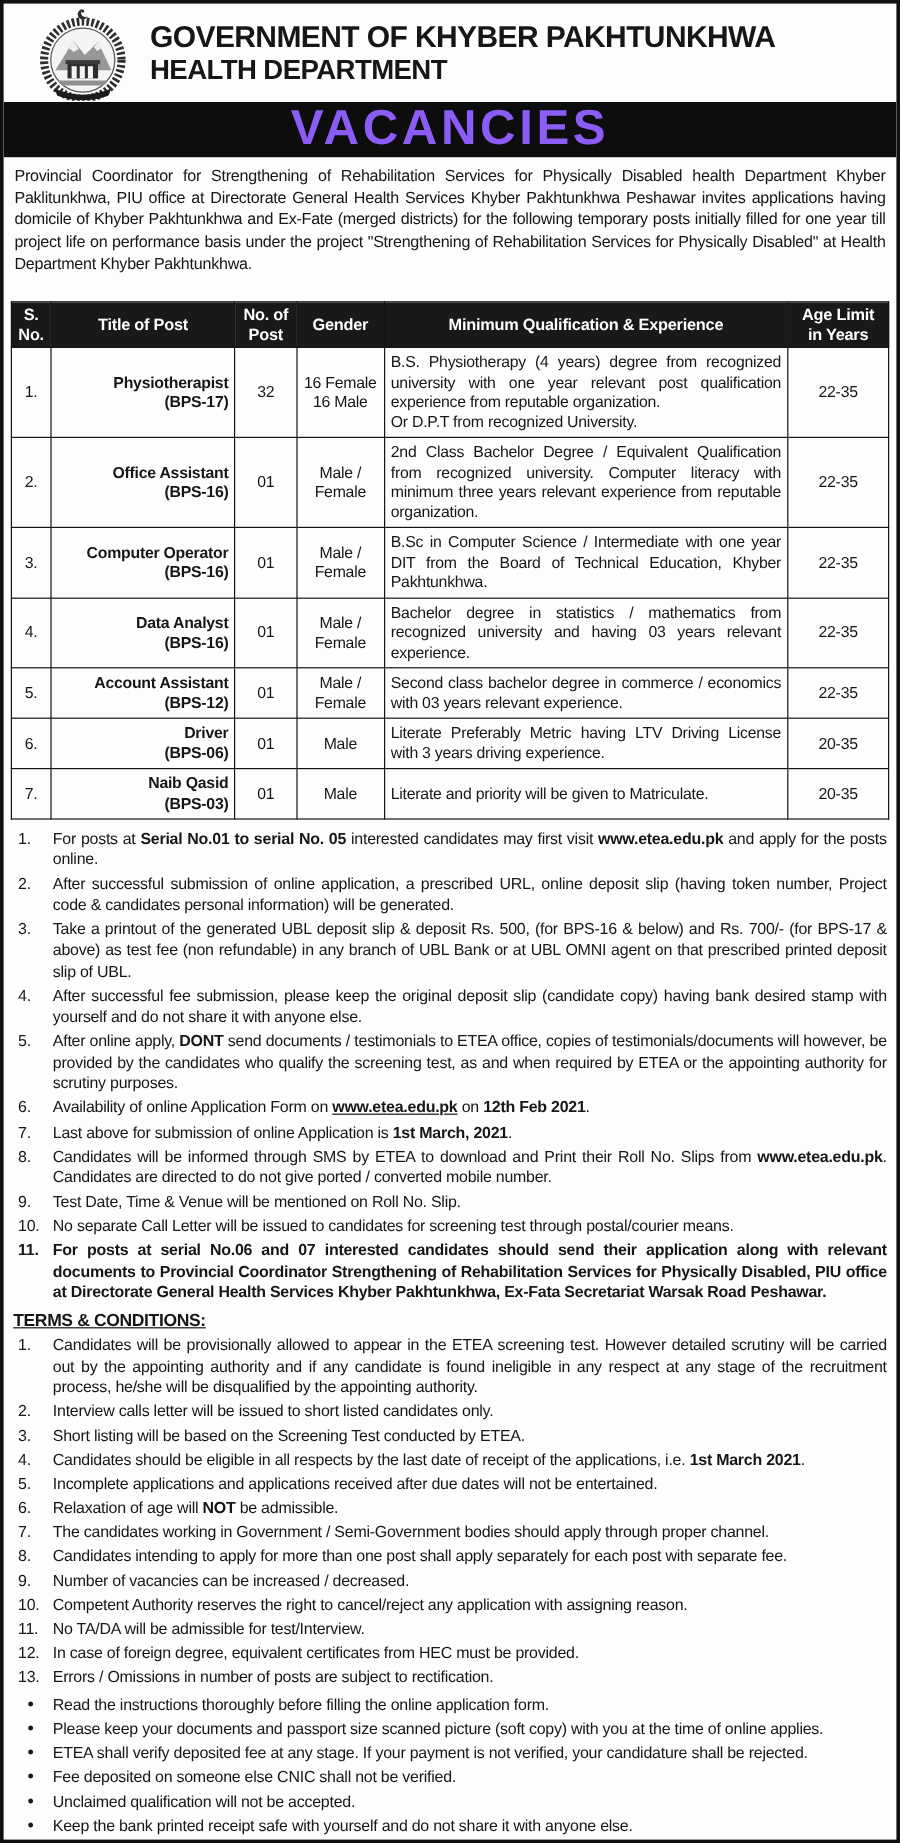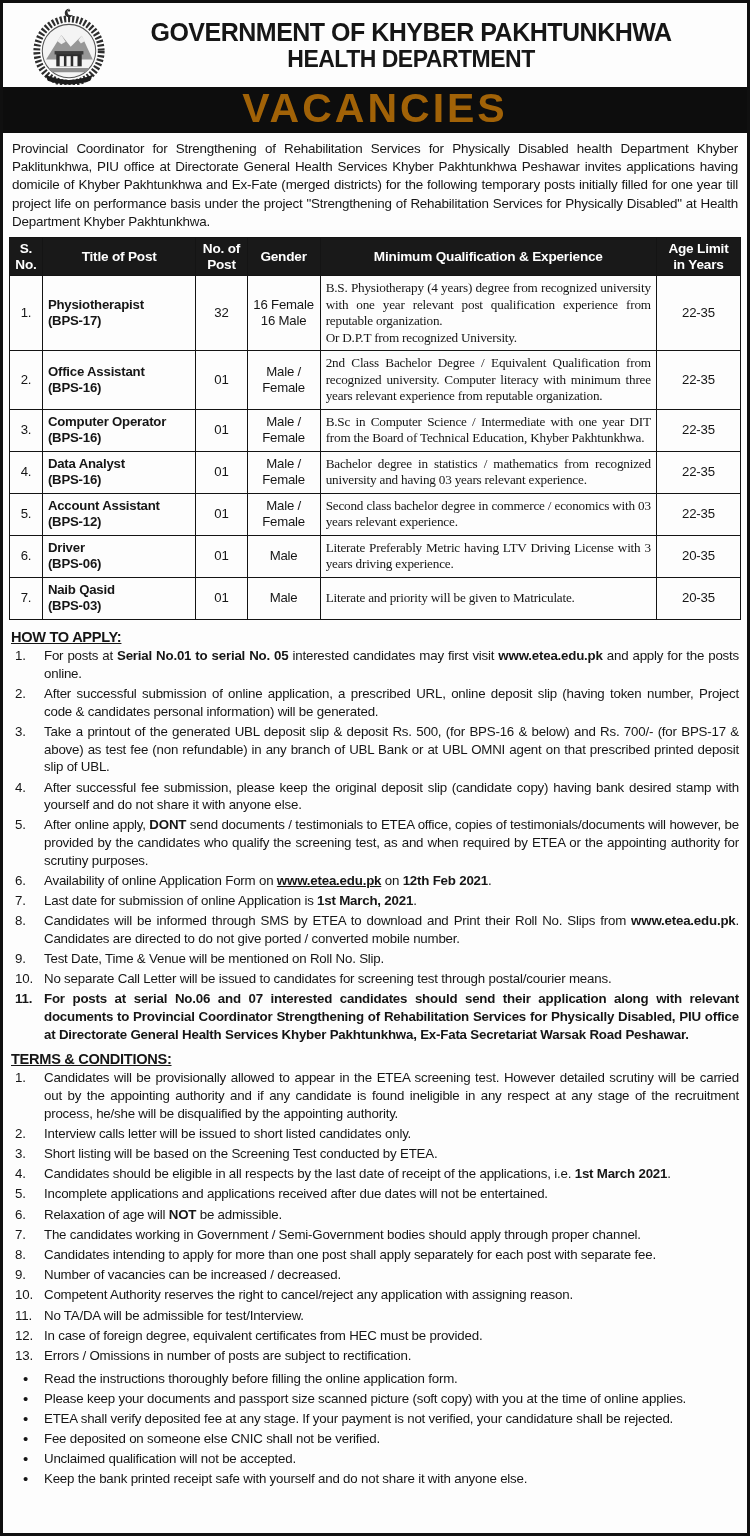--- a/index.html
+++ b/index.html
@@ -8,48 +8,48 @@
     width:750px;height:1536px;margin:0 auto;
     border:3px solid var(--border,#101010);
     background:#fdfdfd;color:#161616;
     font-family:"Liberation Sans",sans-serif;
     display:flex;flex-direction:column;overflow:hidden;
     letter-spacing:-0.2px;
   }
   
   .header{display:flex;align-items:center;padding:4px 10px 2px;min-height:76px;}
   .emblem{width:112px;flex:0 0 112px;display:flex;justify-content:center;}
-  .header-text{flex:1;text-align:center;padding-right:40px;}
+  .header-text{flex:1;padding-right:40px;}
   .gov{font-size:25px;font-weight:700;letter-spacing:-0.5px;line-height:1.1;}
   .dept{font-size:23px;font-weight:700;letter-spacing:-0.5px;line-height:1.12;}
   
   .banner{
-    background:var(--banner-bg,#0d0d0d);color:#a16207;text-align:center;
+    background:var(--banner-bg,#0d0d0d);color:#8b5cf6;text-align:center;
     font-size:41px;font-weight:700;letter-spacing:3px;line-height:1.0;
     padding:1px 0 4px;
   }
   
   .intro{
-    padding:7px 9px 6px;font-size:13.4px;line-height:1.36;text-align:justify;
+    padding:7px 9px 22px;font-size:13.4px;line-height:1.36;text-align:justify;
     white-space:normal;
   }
   
   table{width:calc(100% - 12px);margin:0 6px 4px;border-collapse:collapse;}
   th,td{border:1.6px solid #141414;}
   th{
     background:var(--header-bg,#191919);color:#ffffff;
     font-size:13.6px;font-weight:700;padding:3px 2px;text-align:center;
     white-space:pre-line;line-height:1.15;
   }
   td{font-size:13.2px;padding:4px 5px;vertical-align:middle;line-height:1.25;}
   col.w-sno{width:4.5%;} col.w-title{width:21%;} col.w-posts{width:7%;}
   col.w-gender{width:10%;} col.w-qual{width:46%;} col.w-age{width:11.5%;}
   .c-sno,.c-posts,.c-gender,.c-age{text-align:center;white-space:pre-line;}
-  .c-title{font-weight:700;white-space:pre-line;}
-  .c-qual{text-align:justify;white-space:pre-line;font-family:Liberation Serif, serif;}
+  .c-title{font-weight:700;white-space:pre-line;text-align:right;}
+  .c-qual{text-align:justify;white-space:pre-line;}
   
   .section{padding:0 8px;}
   .sec-heading{
     font-size:14.6px;font-weight:700;text-decoration:underline;
     margin:5px 0 2px;letter-spacing:-0.3px;
   }
   ol.plain,ul.plain{list-style:none;margin:0;padding:0;counter-reset:n;}
   li.num-item,li.bullet-item{
     position:relative;padding-left:33px;margin:2.5px 0;
     font-size:13.3px;line-height:1.33;text-align:justify;
@@ -197,36 +197,35 @@
 (BPS-03)</td>
           <td class="c-posts">01</td>
           <td class="c-gender">Male</td>
           <td class="c-qual">Literate and priority will be given to Matriculate.</td>
           <td class="c-age">20-35</td>
         </tr>
       </tbody>
   </table>
 
   <div class="section">
-    <div class="sec-heading">HOW TO APPLY:</div>
     <ol class="plain">
 
         <li class="num-item"><span><span>For posts at </span><b>Serial No.01 to serial No. 05</b><span> interested candidates may first visit </span><b>www.etea.edu.pk</b><span> and apply for the posts online.</span></span></li>
 
         <li class="num-item"><span><span>After successful submission of online application, a prescribed URL, online deposit slip (having token number, Project code &amp; candidates personal information) will be generated.</span></span></li>
 
         <li class="num-item"><span><span>Take a printout of the generated UBL deposit slip &amp; deposit Rs. 500, (for BPS-16 &amp; below) and Rs. 700/- (for BPS-17 &amp; above) as test fee (non refundable) in any branch of UBL Bank or at UBL OMNI agent on that prescribed printed deposit slip of UBL.</span></span></li>
 
         <li class="num-item"><span><span>After successful fee submission, please keep the original deposit slip (candidate copy) having bank desired stamp with yourself and do not share it with anyone else.</span></span></li>
 
         <li class="num-item"><span><span>After online apply, </span><b>DONT</b><span> send documents / testimonials to ETEA office, copies of testimonials/documents will however, be provided by the candidates who qualify the screening test, as and when required by ETEA or the appointing authority for scrutiny purposes.</span></span></li>
 
         <li class="num-item"><span><span>Availability of online Application Form on </span><b style="text-decoration: underline;">www.etea.edu.pk</b><span> on </span><b>12th Feb 2021</b><span>.</span></span></li>
 
-        <li class="num-item"><span><span>Last date for submission of online Application is </span><b>1st March, 2021</b><span>.</span></span></li>
+        <li class="num-item"><span><span>Last above for submission of online Application is </span><b>1st March, 2021</b><span>.</span></span></li>
 
         <li class="num-item"><span><span>Candidates will be informed through SMS by ETEA to download and Print their Roll No. Slips from </span><b>www.etea.edu.pk</b><span>. Candidates are directed to do not give ported / converted mobile number.</span></span></li>
 
         <li class="num-item"><span><span>Test Date, Time &amp; Venue will be mentioned on Roll No. Slip.</span></span></li>
 
         <li class="num-item"><span><span>No separate Call Letter will be issued to candidates for screening test through postal/courier means.</span></span></li>
 
         <li class="num-item all-bold"><span><b>For posts at serial No.06 and 07 interested candidates should send their application along with relevant documents to Provincial Coordinator Strengthening of Rehabilitation Services for Physically Disabled, PIU office at Directorate General Health Services Khyber Pakhtunkhwa, Ex-Fata Secretariat Warsak Road Peshawar.</b></span></li>
       </ol>
   </div>

